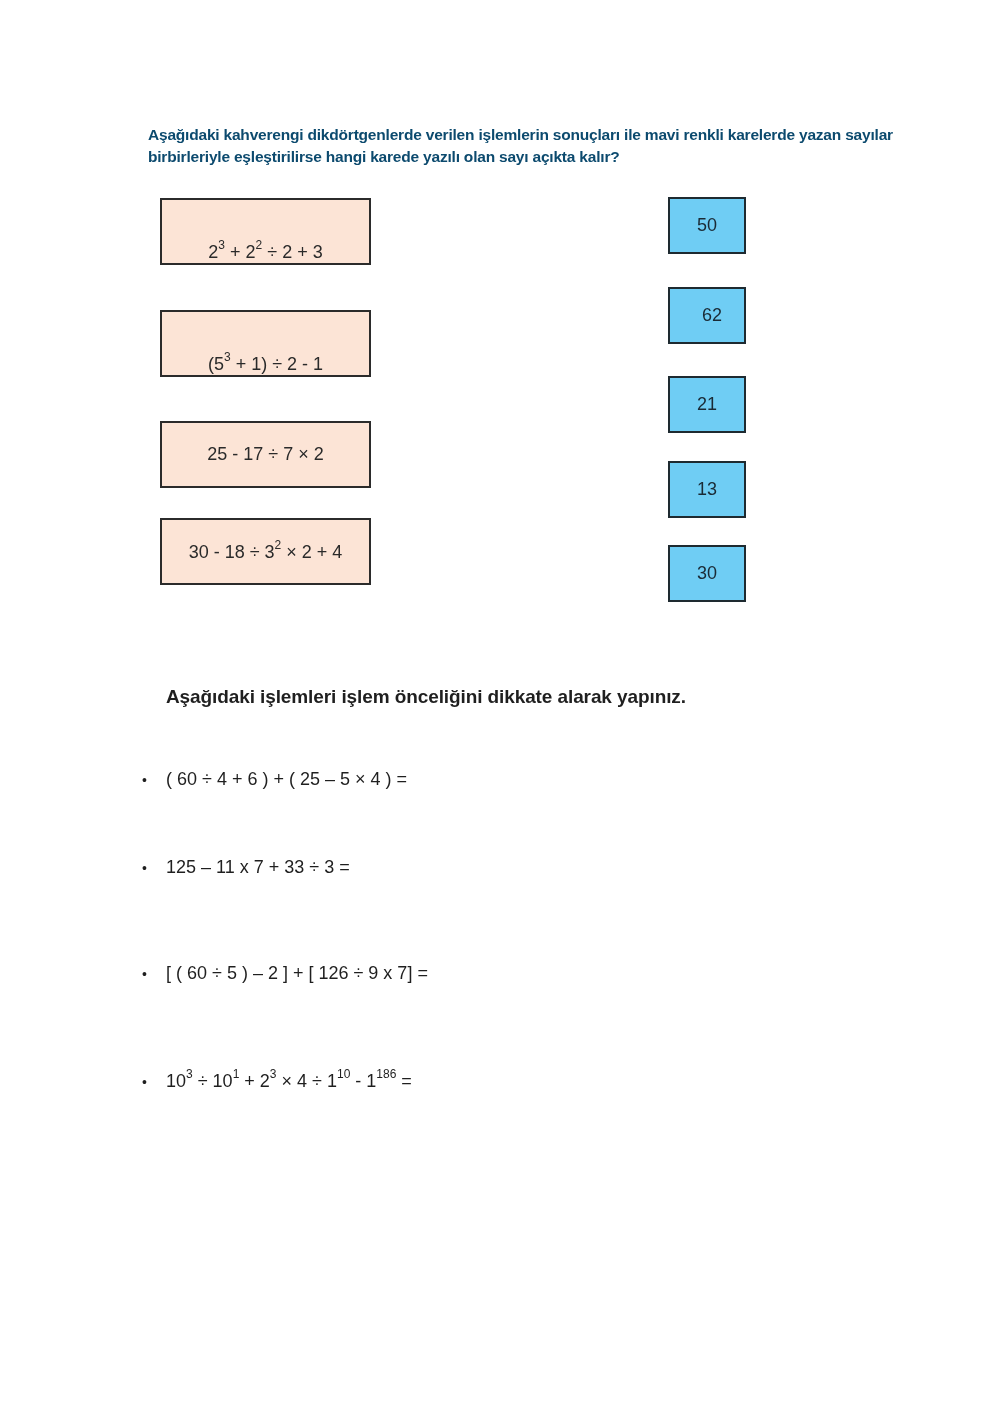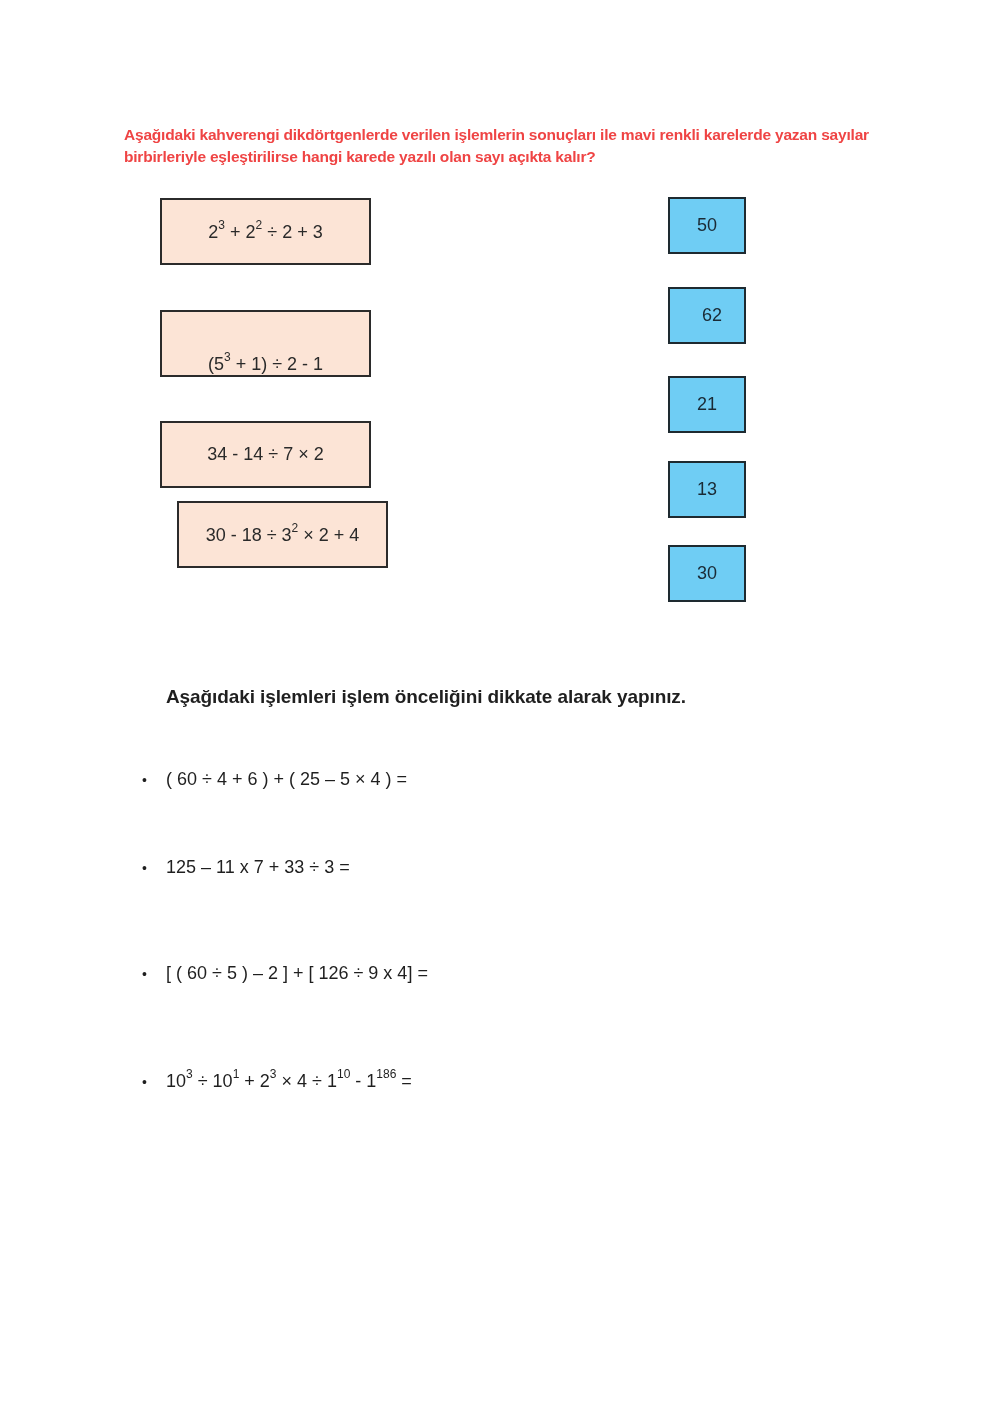--- a/index.html
+++ b/index.html
@@ -11,27 +11,27 @@
       color: #1a1a1a;
       overflow: hidden;
     }
     .page {
       position: relative;
       width: 1000px;
       height: 1413px;
     }
     .question {
       position: absolute;
-      left: 124px;
+      left: 148px;
       top: 124px;
       width: 760px;
       font-size: 15.5px;
       line-height: 22px;
       font-weight: bold;
-      color: #ef4444;
+      color: #0c4a6e;
       letter-spacing: -0.2px;
     }
     .expr-box {
       position: absolute;
       left: 160px;
       width: 211px;
       height: 67px;
       background: #fce4d6;
       border: 2px solid #2b2b2b;
       display: flex;
@@ -80,33 +80,33 @@
       font-size: 14px;
     }
   </style>
 </head>
 <body>
 
 <div class="page">
 
   <p class="question">Aşağıdaki kahverengi dikdörtgenlerde verilen işlemlerin sonuçları ile mavi renkli karelerde yazan sayılar birbirleriyle eşleştirilirse hangi karede yazılı olan sayı açıkta kalır?</p>
 
-  <div class="expr-box" style="top:198px;">
+  <div class="expr-box" style="top:198px;align-items:flex-end;">
     <span><span>2</span><sup>3</sup><span> + 2</span><sup>2</sup><span> ÷ 2 + 3</span></span>
   </div>
 
   <div class="expr-box" style="top:310px;align-items:flex-end;">
     <span><span>(5</span><sup>3</sup><span> + 1) ÷ 2 - 1</span></span>
   </div>
 
   <div class="expr-box" style="top:421px;">
-    <span>34 - 14 ÷ 7 × 2</span>
+    <span>25 - 17 ÷ 7 × 2</span>
   </div>
 
-  <div class="expr-box" style="top:501px;margin-left:17px;">
+  <div class="expr-box" style="top:518px;">
     <span><span>30 - 18 ÷ 3</span><sup>2</sup><span> × 2 + 4</span></span>
   </div>
 
   <div class="num-box" style="top:197px;">
     <span>50</span>
   </div>
   <div class="num-box" style="top:287px;padding-left:10px;">
     <span>62</span>
   </div>
   <div class="num-box" style="top:376px;">
@@ -126,21 +126,21 @@
     <span>( 60 ÷ 4 + 6 ) + ( 25 – 5 × 4 ) =</span>
   </div>
 
   <div class="task" style="top:857px;">
     <span class="bullet">•</span>
     <span>125 – 11 x 7 + 33 ÷ 3 =</span>
   </div>
 
   <div class="task" style="top:963px;">
     <span class="bullet">•</span>
-    <span>[ ( 60 ÷ 5 ) – 2 ] + [ 126 ÷ 9 x 4] =</span>
+    <span>[ ( 60 ÷ 5 ) – 2 ] + [ 126 ÷ 9 x 7] =</span>
   </div>
 
   <div class="task" style="top:1069px;">
     <span class="bullet">•</span>
     <span><span>10</span><sup>3</sup><span> ÷ 10</span><sup>1</sup><span> + 2</span><sup>3</sup><span> × 4 ÷ 1</span><sup>10</sup><span> - 1</span><sup>186</sup><span> =</span></span>
   </div>
 
 </div>
 
 </body></html>

